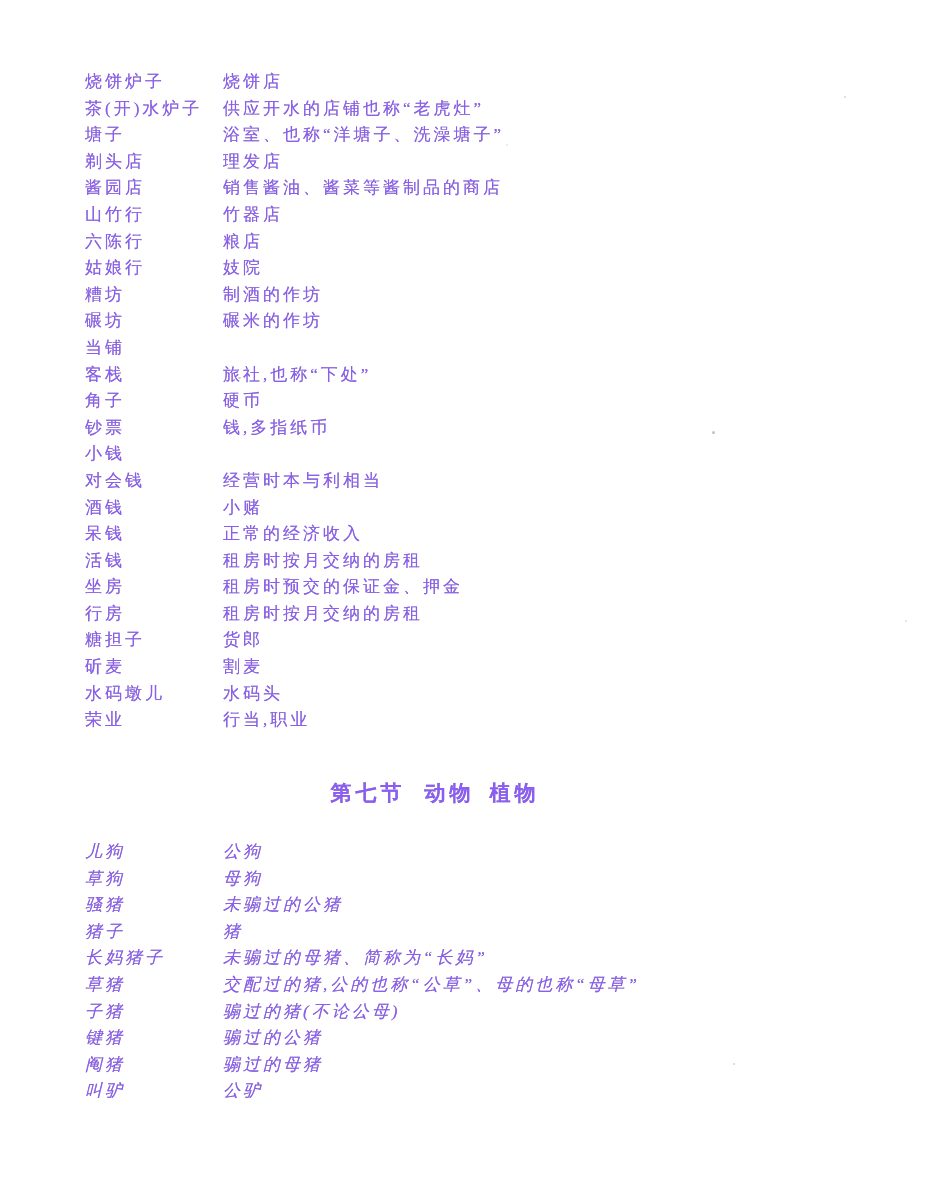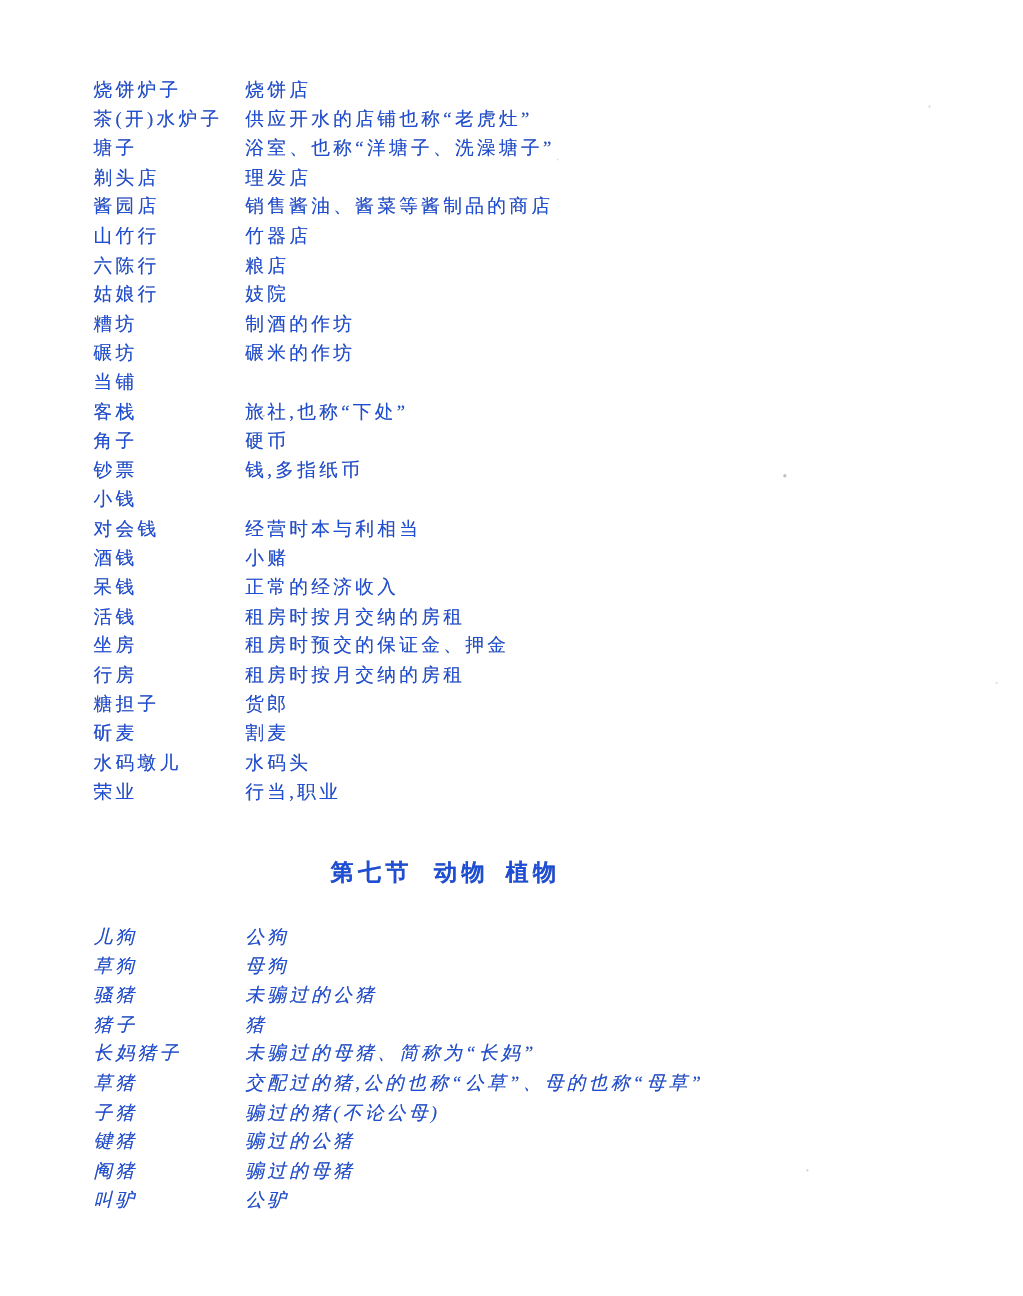--- a/index.html
+++ b/index.html
@@ -7,21 +7,21 @@
     padding: 0;
     background: #e8e8e8;
   }
   .page {
     position: relative;
     width: 930px;
     height: 1178px;
     background: #ffffff;
     overflow: hidden;
     font-family: "Liberation Serif", "DejaVu Serif", serif;
-    color: #1d4ed8;
+    color: #8b5cf6;
   }
   .glossary {
     position: absolute;
     left: 85px;
     right: 30px;
   }
   .glossary.top { top: 69px; }
   .glossary.bottom { top: 839px; font-style: italic; }
   .entry-row {
     display: flex;
@@ -45,20 +45,21 @@
     top: 779px;
     left: 0;
     width: 810px;            
     text-align: center;
     font-size: 21px;
     font-weight: bold;
     letter-spacing: 4px;
     line-height: 28px;
     white-space: nowrap;
     text-shadow: 0 0 0.5px rgba(40,38,36,0.5);
+    padding-left: 30px;
   }
   .section-heading .hsep { display: inline-block; width: 15px; }
   .section-heading .hsep-wide { display: inline-block; width: 19px; }
   .speck {
     position: absolute;
     background: #7a7672;
     border-radius: 50%;
     opacity: 0.45;
   }
 </style>

